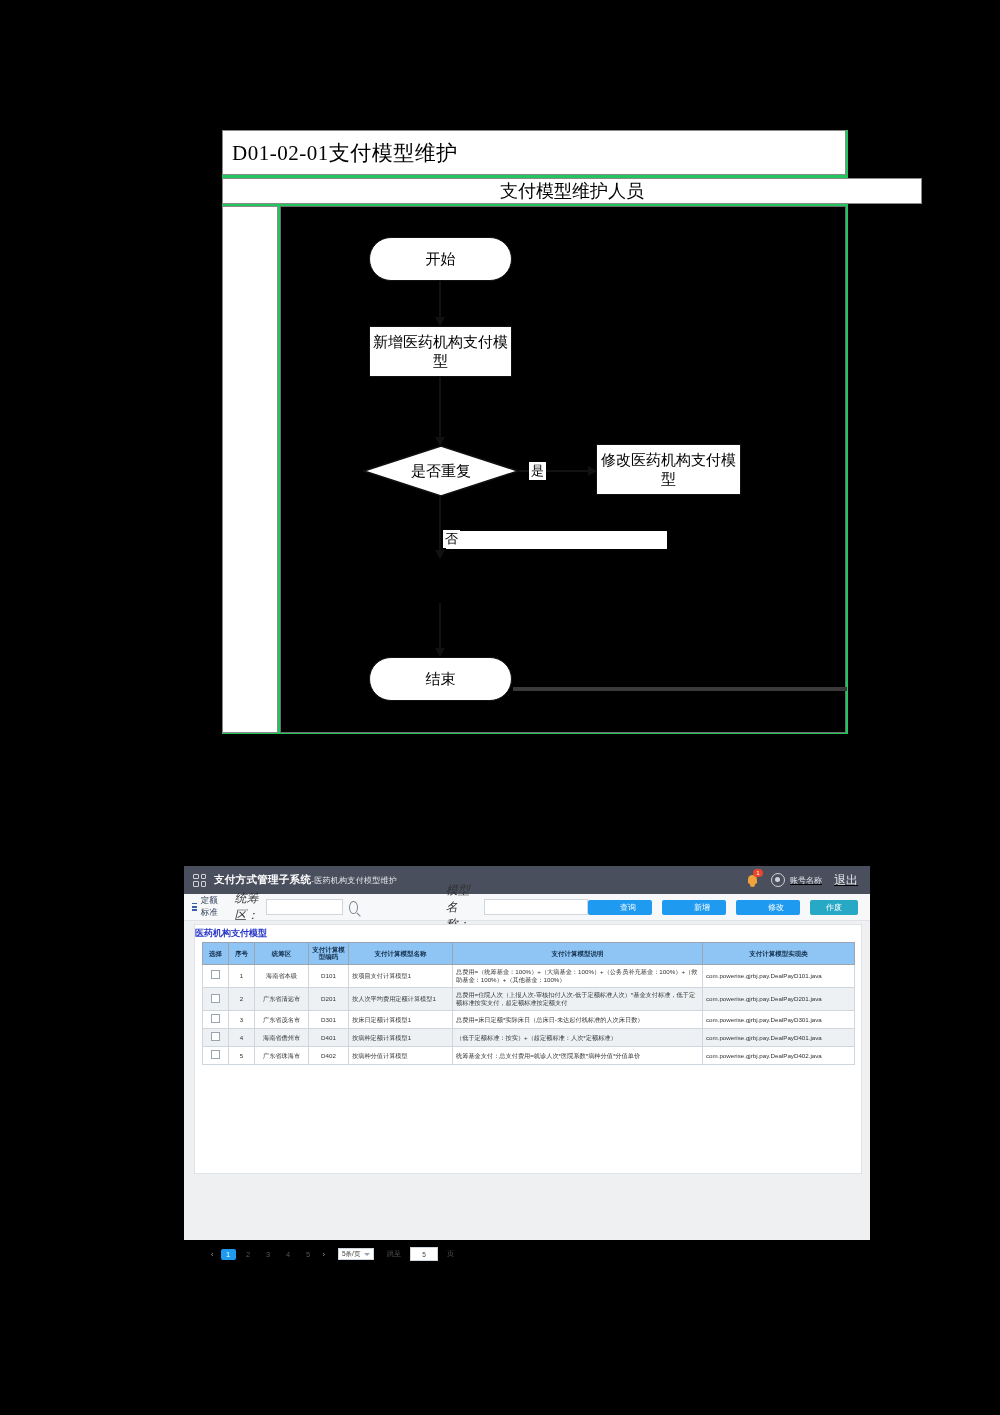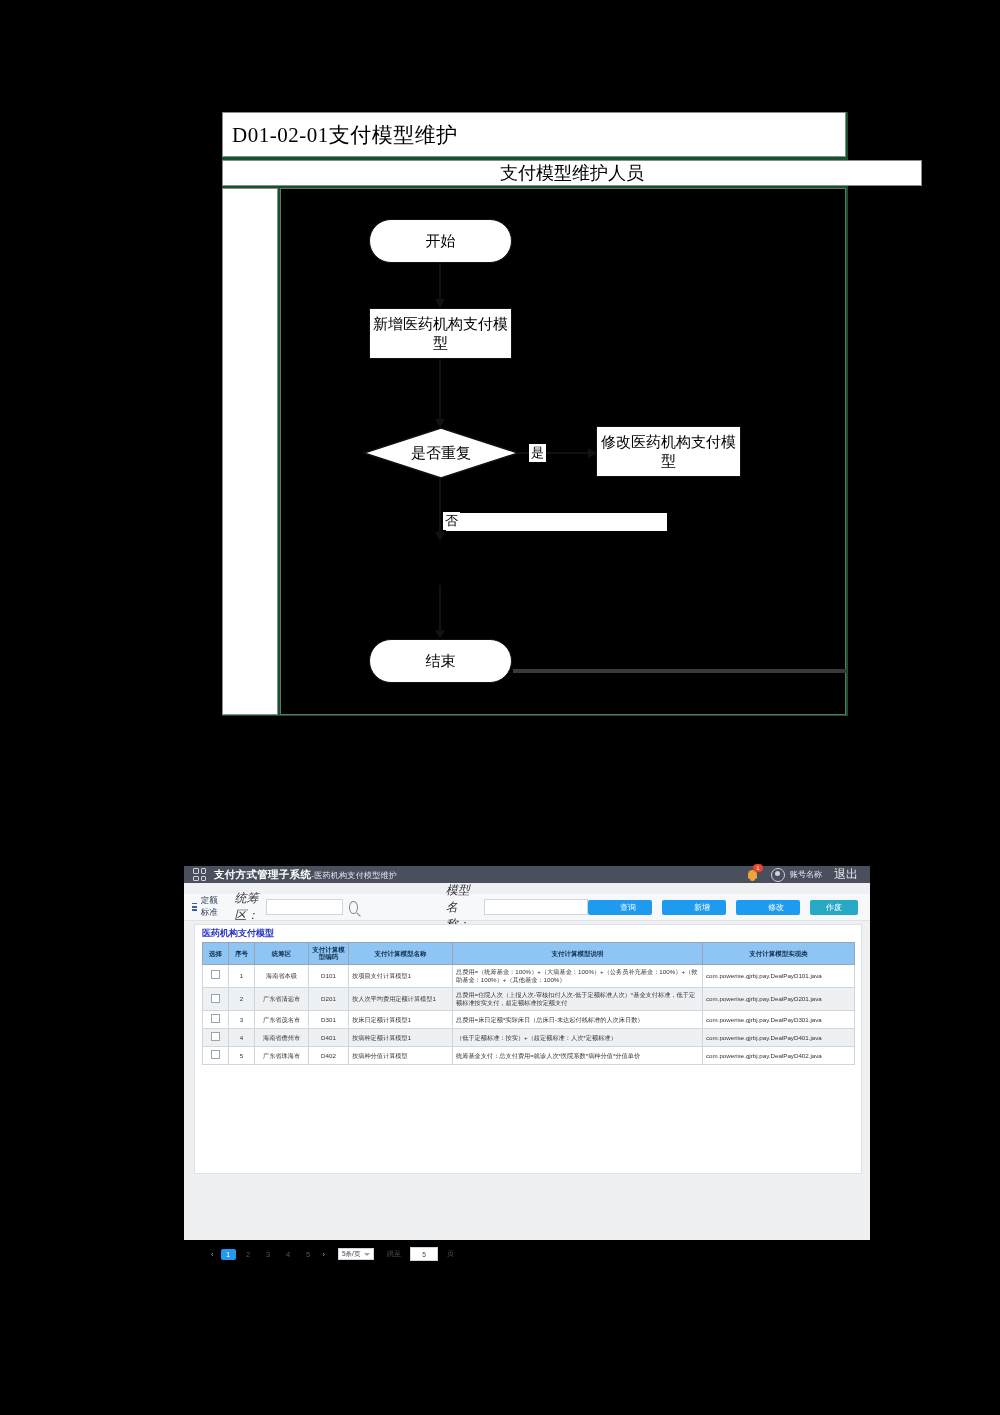--- a/index.html
+++ b/index.html
@@ -1,19 +1,19 @@
 <!DOCTYPE html>
 <html><head>
 <meta charset="utf-8">
 <style>
   html,body{margin:0;padding:0;background:#000;}
   body{width:1000px;height:1415px;position:relative;font-family:"Liberation Sans","DejaVu Sans",sans-serif;overflow:hidden;}
 
   
-  .doc{position:absolute;left:222px;top:112px;width:626px;height:604px;background:#14532d;}
+  .doc{position:absolute;left:222px;top:130px;width:626px;height:604px;background:#22c55e;}
   .doc-title{position:absolute;left:0;top:0;width:624px;height:45px;background:#fff;border:1px solid #8a8a8a;
              box-sizing:border-box;display:flex;align-items:center;padding-left:9px;}
   .doc-title span{font-family:"Liberation Serif","DejaVu Serif",serif;font-size:21px;color:#000;letter-spacing:.5px;}
   .doc-lane-hdr{position:absolute;left:0;top:48px;width:700px;height:26px;background:#fff;border:1px solid #8a8a8a;
                 box-sizing:border-box;display:flex;align-items:center;justify-content:center;}
   .doc-lane-hdr span{font-family:"Liberation Serif","DejaVu Serif",serif;font-size:18px;color:#000;}
   .lane-left{position:absolute;left:0;top:76px;width:56px;height:527px;background:#fff;border:1px solid #8a8a8a;box-sizing:border-box;}
   .lane-body{position:absolute;left:58px;top:76px;width:566px;height:527px;background:#000;border:1px solid #6d6d6d;box-sizing:border-box;}
 
   
@@ -27,26 +27,26 @@
                  justify-content:center;color:#000;font-family:"Liberation Serif","DejaVu Serif",serif;font-size:15px;}
   .conn{position:absolute;background:#111;}
   .arrow-d{position:absolute;width:0;height:0;border-left:5px solid transparent;border-right:5px solid transparent;border-top:9px solid #111;}
   .arrow-r{position:absolute;width:0;height:0;border-top:5px solid transparent;border-bottom:5px solid transparent;border-left:9px solid #111;}
   .edge-lbl{position:absolute;background:#fff;color:#000;font-family:"Liberation Serif","DejaVu Serif",serif;
             font-size:13px;padding:0 2px;}
   .whitebar{position:absolute;background:#fff;}
 
   
   .app{position:absolute;left:184px;top:866px;width:686px;height:374px;background:#eef0f2;}
-  .app-top{position:absolute;left:0;top:0;width:686px;height:17px;background:#4a4f5e;display:flex;align-items:center;}
+  .app-top{position:absolute;left:0;top:0;width:686px;height:28px;background:#4a4f5e;display:flex;align-items:center;}
   .grid-icon{margin-left:9px;width:13px;height:13px;display:grid;grid-template-columns:1fr 1fr;grid-template-rows:1fr 1fr;gap:2px;}
   .grid-icon i{display:block;border:1.2px solid #cfd3da;border-radius:1px;}
   .app-title{margin-left:8px;color:#fff;font-size:10.5px;font-weight:bold;letter-spacing:.3px;}
   .app-title .sub{font-size:8px;font-weight:normal;color:#e3e6ea;}
-  .app-top-right{margin-left:auto;display:flex;align-items:center;padding-right:12px;gap:12px;}
+  .app-top-right{margin-left:auto;display:flex;align-items:center;padding-right:12px;gap:12px;text-decoration:underline;}
   .bell{position:relative;width:13px;height:14px;}
   .bell .b{position:absolute;left:2px;top:2px;width:9px;height:9px;background:#f0a33a;border-radius:5px 5px 2px 2px;}
   .bell .c{position:absolute;left:4px;top:11px;width:5px;height:2.5px;background:#f0a33a;border-radius:0 0 3px 3px;}
   .bell .badge{position:absolute;right:-4px;top:-4px;background:#e8452c;color:#fff;font-size:6px;border-radius:7px;
                min-width:8px;height:8px;line-height:8px;text-align:center;padding:0 1px;}
   .usr{display:flex;align-items:center;gap:5px;}
   .usr .av{width:12px;height:12px;border-radius:50%;border:1px solid #cfd3da;position:relative;}
   .usr .av::after{content:"";position:absolute;left:3px;top:2.5px;width:5px;height:5px;border-radius:50%;background:#cfd3da;}
   .usr span{color:#e6e9ee;font-size:8px;}
   .logout{color:#e6e9ee;font-size:12px;}
@@ -60,21 +60,21 @@
   .fl-in{width:130px;height:14px;background:#fff;border:1px solid #cfd6de;margin-left:3px;}
   .fl-in2{width:175px;height:14px;background:#fff;border:1px solid #cfd6de;margin-left:3px;}
   .mag{margin-left:6px;width:11px;height:11px;border:1.3px solid #7d848e;border-radius:50%;position:relative;}
   .mag::after{content:"";position:absolute;right:-4px;bottom:-3px;width:5px;height:1.4px;background:#7d848e;transform:rotate(45deg);}
   .btns{margin-left:auto;display:flex;gap:10px;padding-right:12px;}
   .btn{width:48px;height:15px;border-radius:2px;color:#fff;font-size:8px;display:flex;align-items:center;justify-content:center;}
   .btn.b1,.btn.b2,.btn.b3{background:#1e9bf0;padding-left:16px;}
   .btn.b4{background:#27a8c4;}
 
   .panel{position:absolute;left:10px;top:58px;width:666px;height:248px;background:#fff;border:1px solid #dfe3e8;}
-  .panel-h{height:17px;display:flex;align-items:center;padding-left:7px;color:#2835c8;font-size:9px;font-weight:bold;}
+  .panel-h{height:17px;display:flex;align-items:center;color:#2835c8;font-size:9px;font-weight:bold;}
   table.grid{border-collapse:collapse;width:652px;margin-left:7px;table-layout:fixed;}
   table.grid th{background:#8fc5f5;border:1px solid #9aa5b1;font-size:6.5px;color:#16324f;font-weight:bold;
                 padding:3px 1px;line-height:1.15;text-align:center;}
   table.grid td{border:1px solid #cfd6de;font-size:6.2px;color:#333;padding:3px 3px;line-height:1.3;vertical-align:middle;}
   table.grid tr.alt td{background:#eef1f4;}
   td.c{text-align:center;}
   .cb{display:inline-block;width:7px;height:7px;border:1px solid #9aa5b1;background:#fff;}
 
   .pager{position:absolute;left:14px;top:322px;display:flex;align-items:center;gap:5px;font-size:7.5px;color:#555;}
   .pg{min-width:11px;height:11px;line-height:11px;text-align:center;padding:0 2px;border-radius:2px;}

